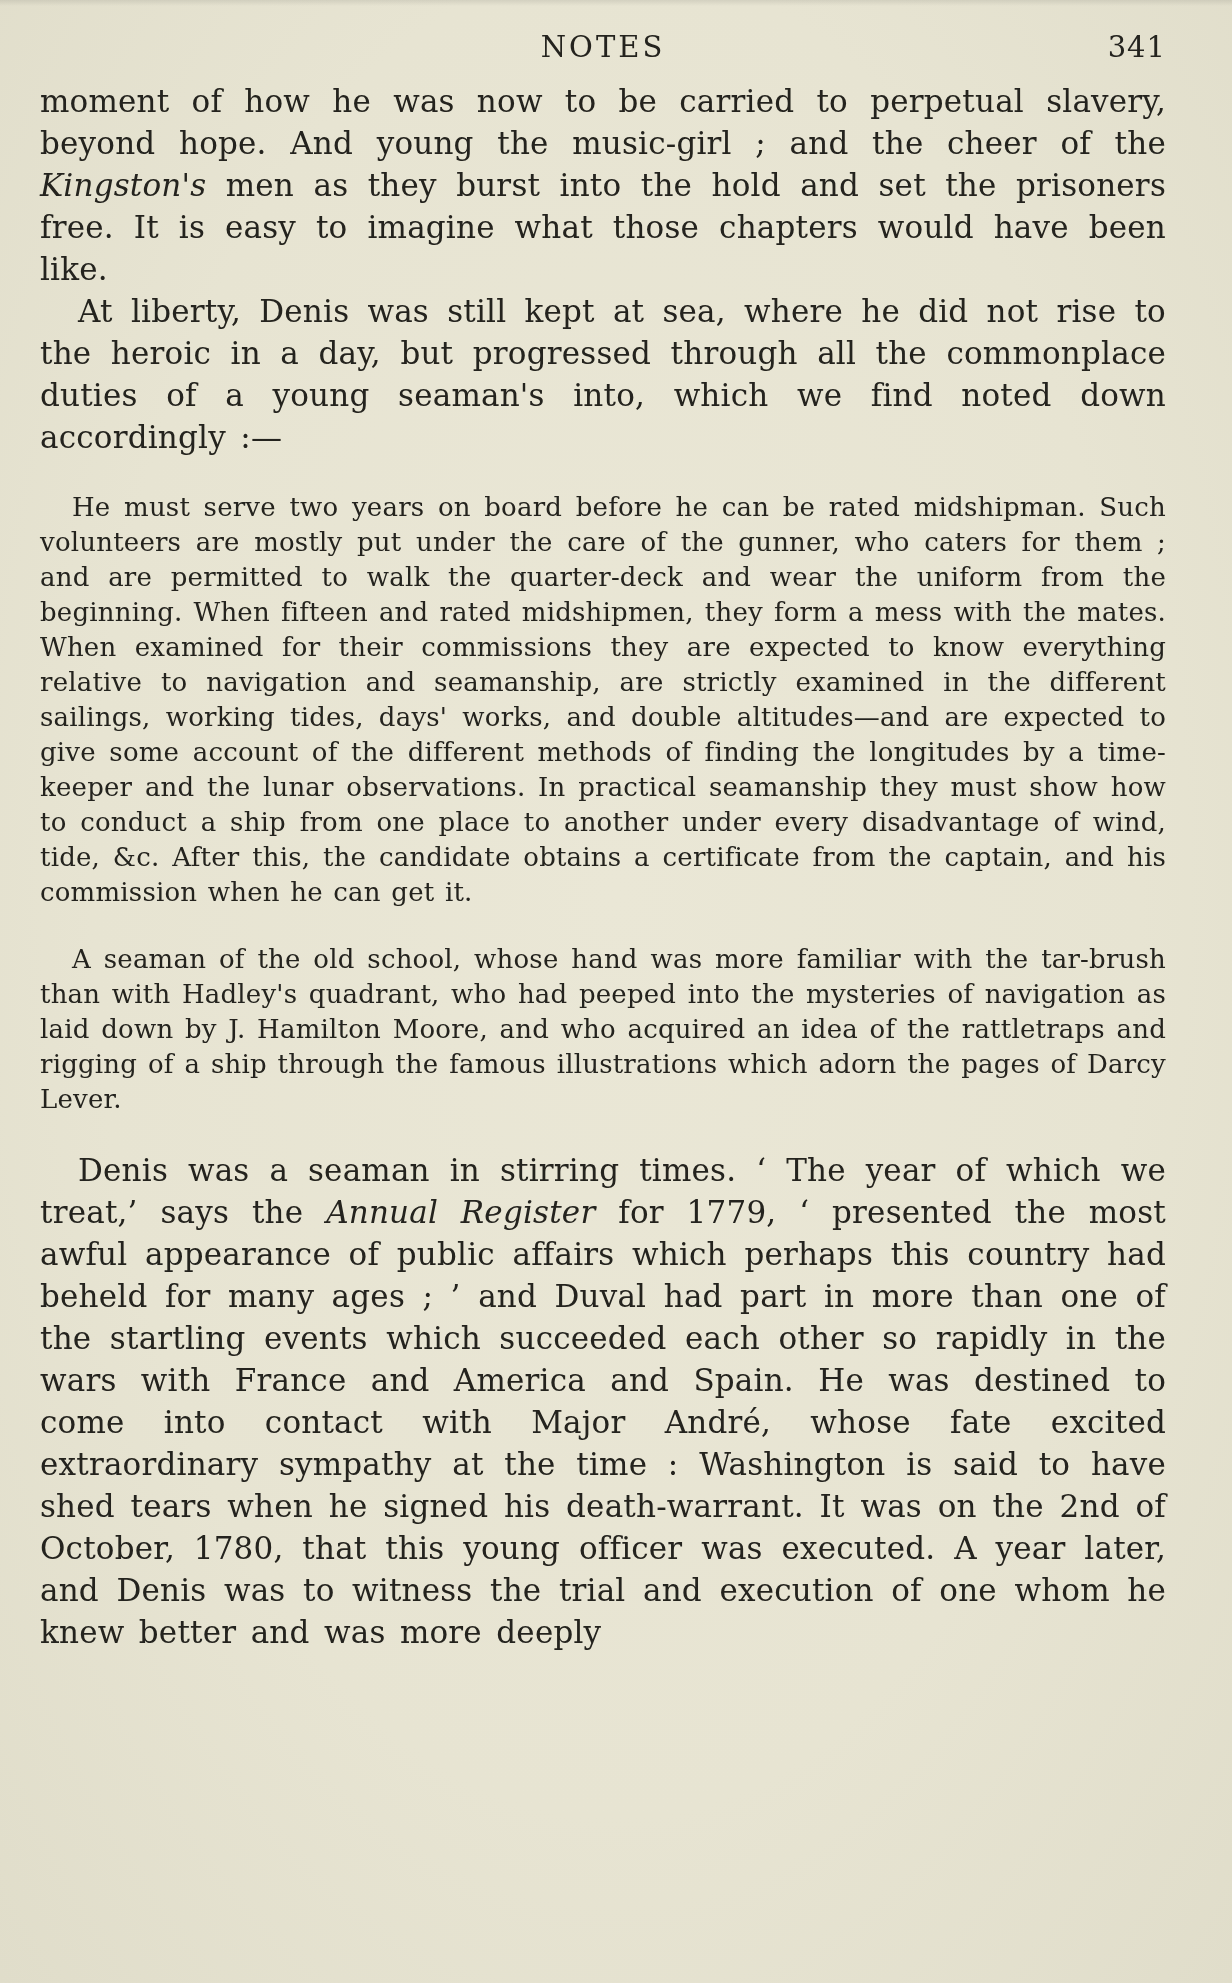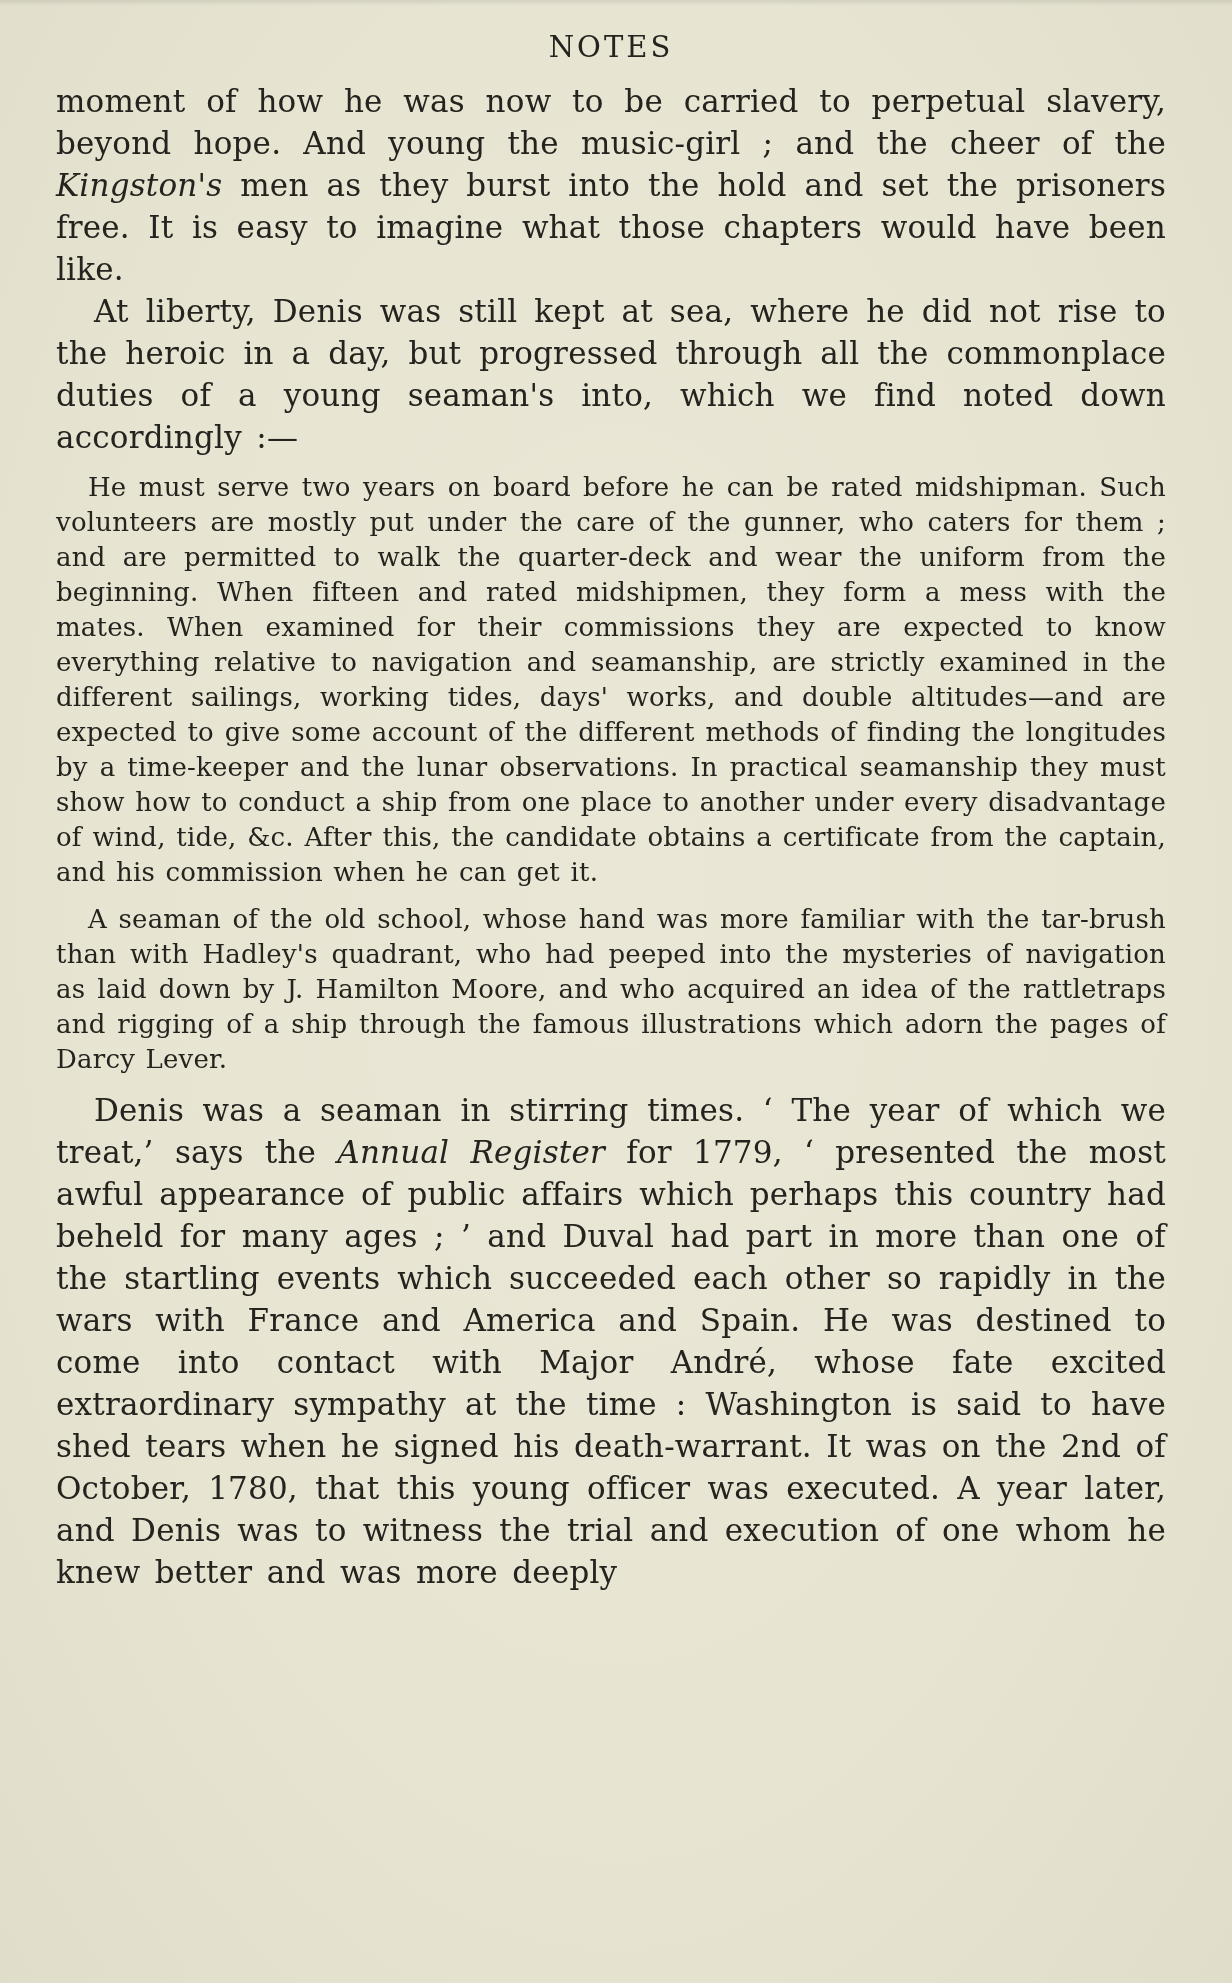--- a/index.html
+++ b/index.html
@@ -12,21 +12,21 @@
     background: #e8e5d3;
     font-family: "DejaVu Serif", "Liberation Serif", serif;
     color: #24231e;
     -webkit-font-smoothing: antialiased;
   }
   .page {
     position: relative;
     width: 1232px;
     min-height: 1983px;
     box-sizing: border-box;
-    padding: 30px 66px 70px 56px;
+    padding: 30px 66px 70px 40px;
     background:
       linear-gradient(180deg, rgba(120,120,110,0.18) 0px, rgba(120,120,110,0.0) 6px),
       radial-gradient(ellipse at 50% 45%, #eae7d6 0%, #e7e4d2 60%, #e0ddca 100%);
   }
   .running-head {
     display: grid;
     grid-template-columns: 1fr auto 1fr;
     align-items: baseline;
     font-size: 29px;
     margin-bottom: 16px;
@@ -49,38 +49,39 @@
     letter-spacing: 0.2px;
   }
   .body-text p {
     margin: 0;
     text-indent: 38px;
   }
   .body-text p.no-indent {
     text-indent: 0;
   }
   blockquote {
-    margin: 12px 0;
+    margin: 32px 0;
     font-size: 26px;
     line-height: 35px;
     text-align: justify;
     word-spacing: 0.08em;
     text-indent: 32px;
   }
   em {
     font-style: italic;
   }
 </style>
 </head>
 <body>
 
 <div class="page">
 
   <header class="running-head">
     <span class="head-title">NOTES</span>
+    <span class="head-page">341</span>
   </header>
 
   <main class="body-text">
 
     <p class="no-indent"><span>moment of how he was now to be carried to perpetual slavery, beyond hope. And young the music-girl ; and the cheer of the </span><em>Kingston's</em><span> men as they burst into the hold and set the prisoners free. It is easy to imagine what those chapters would have been like.</span></p>
 
     <p>At liberty, Denis was still kept at sea, where he did not rise to the heroic in a day, but progressed through all the commonplace duties of a young seaman's into, which we find noted down accordingly :—</p>
 
     <blockquote>He must serve two years on board before he can be rated midshipman. Such volunteers are mostly put under the care of the gunner, who caters for them ; and are permitted to walk the quarter-deck and wear the uniform from the beginning. When fifteen and rated midshipmen, they form a mess with the mates. When examined for their commissions they are expected to know everything relative to navigation and seamanship, are strictly examined in the different sailings, working tides, days' works, and double altitudes—and are expected to give some account of the different methods of finding the longitudes by a time-keeper and the lunar observations. In practical seamanship they must show how to conduct a ship from one place to another under every disadvantage of wind, tide, &amp;c. After this, the candidate obtains a certificate from the captain, and his commission when he can get it.</blockquote>
 

